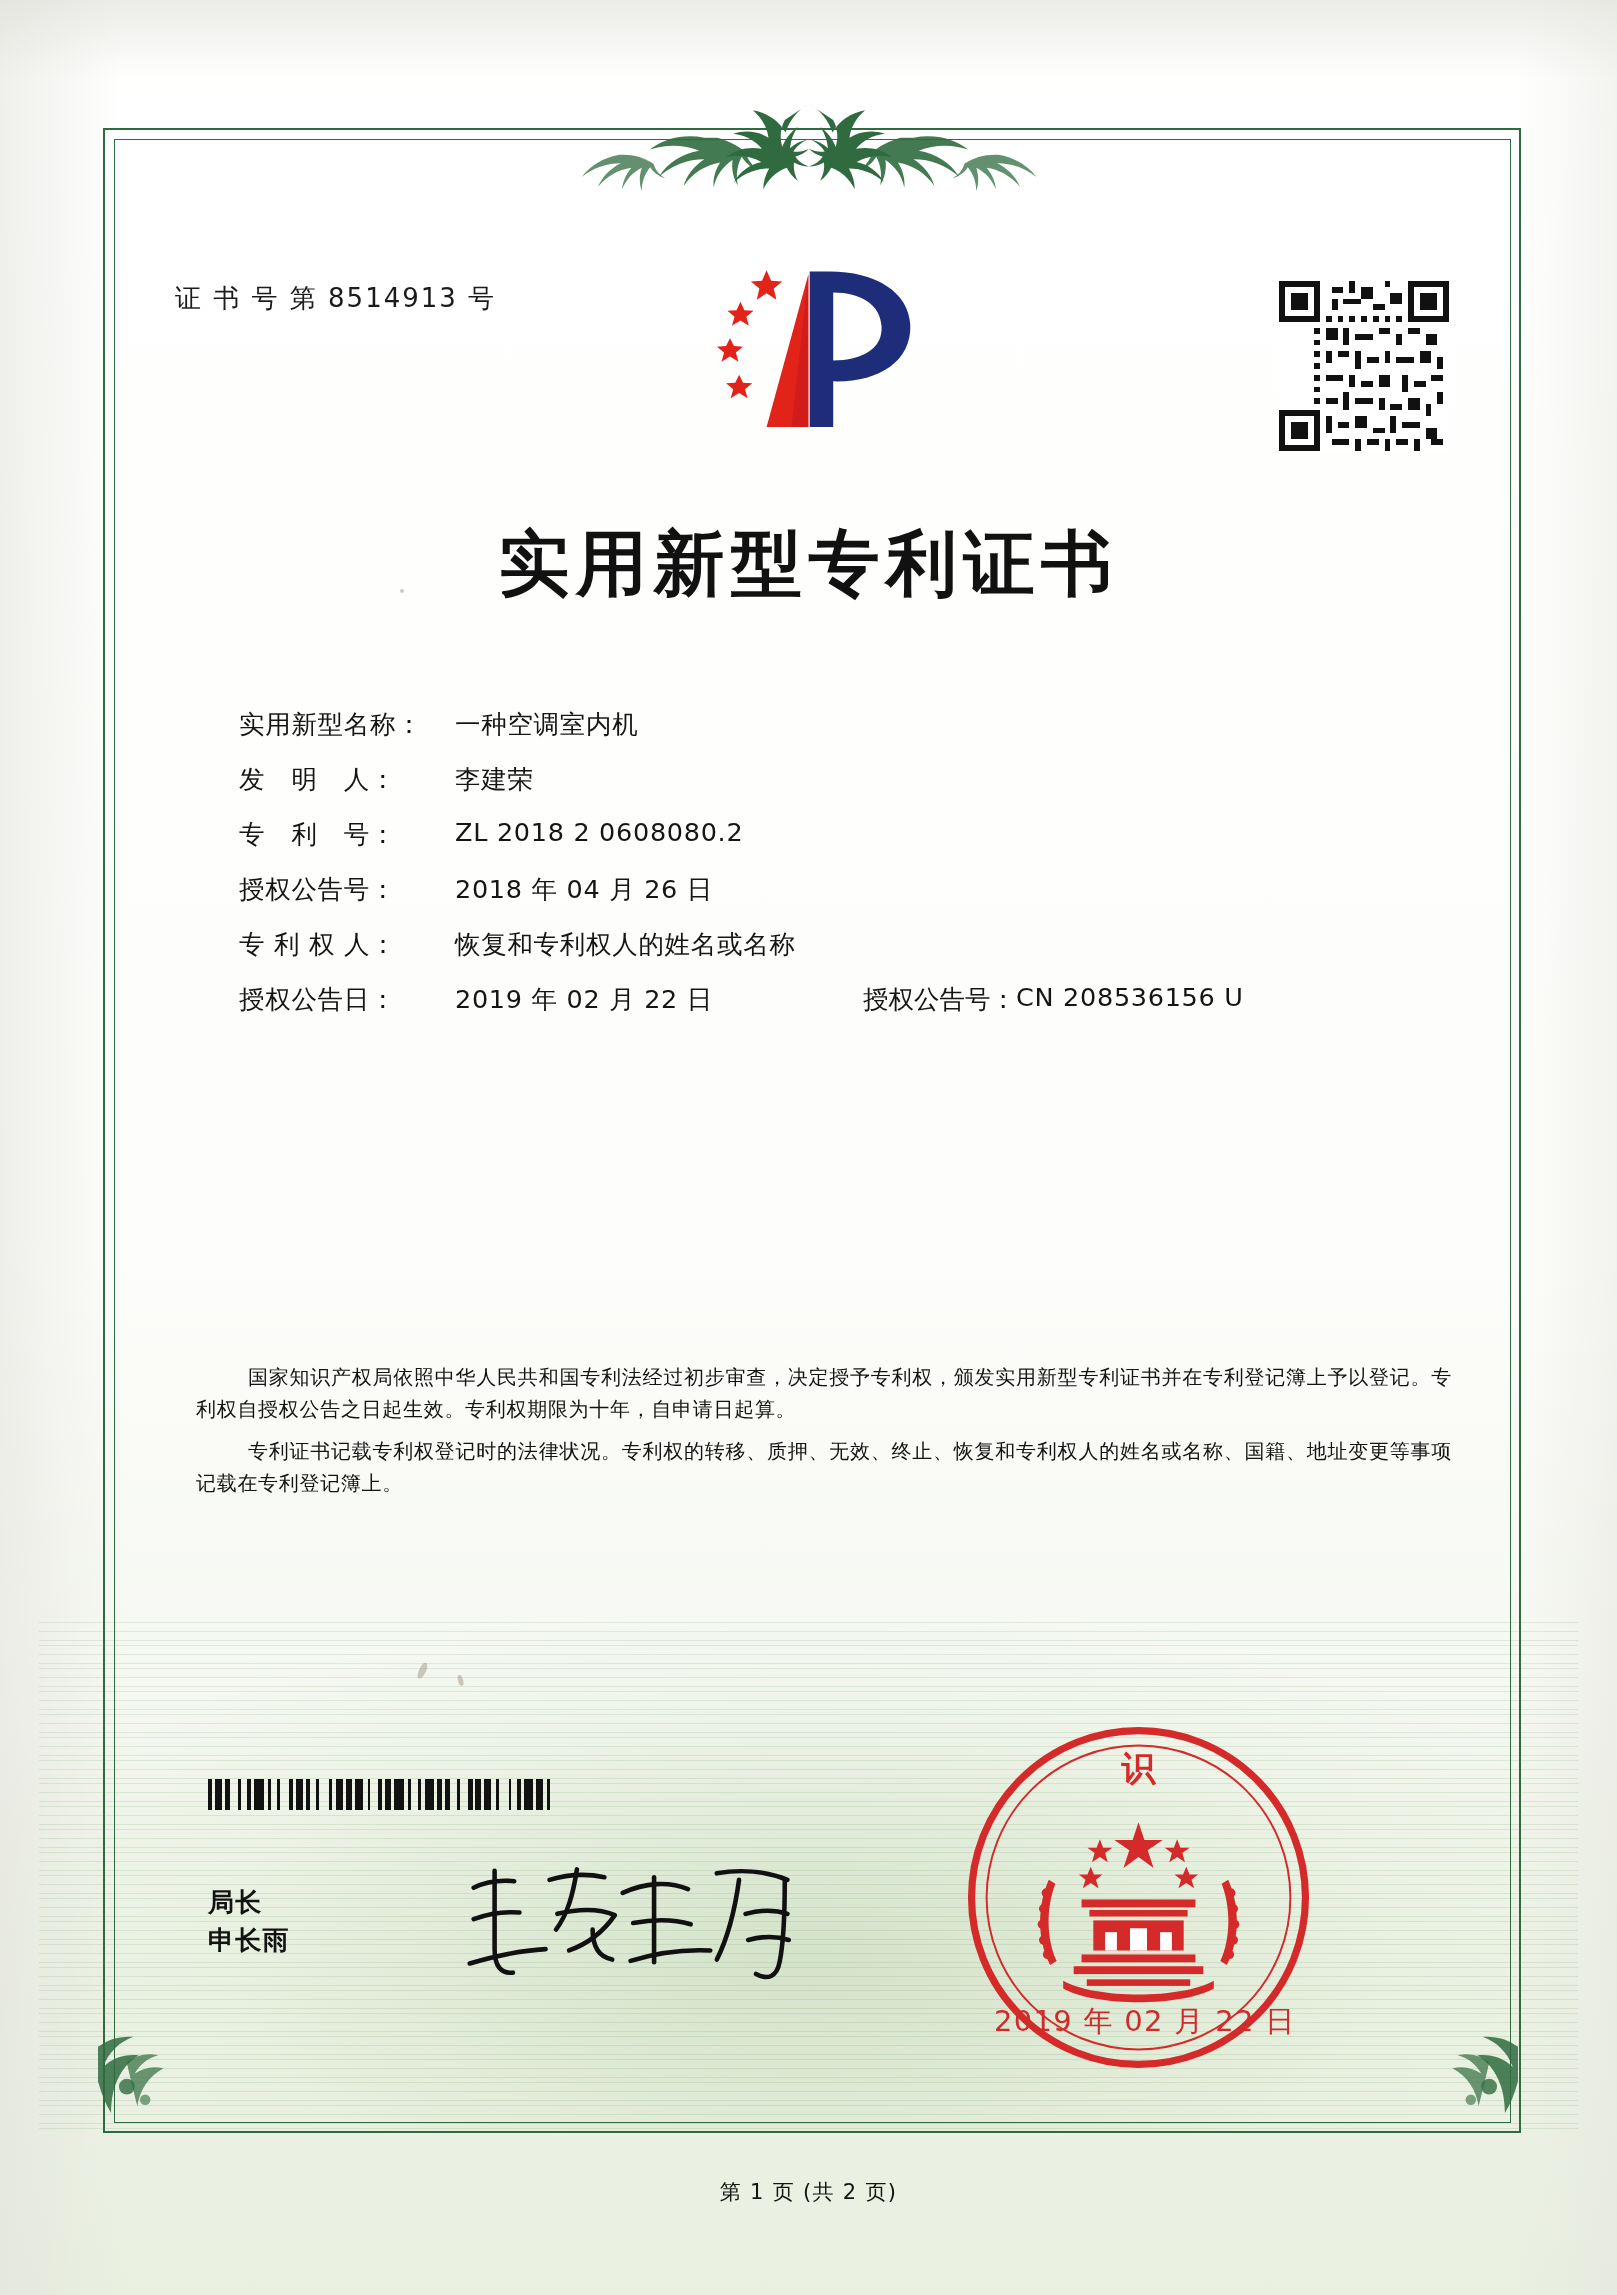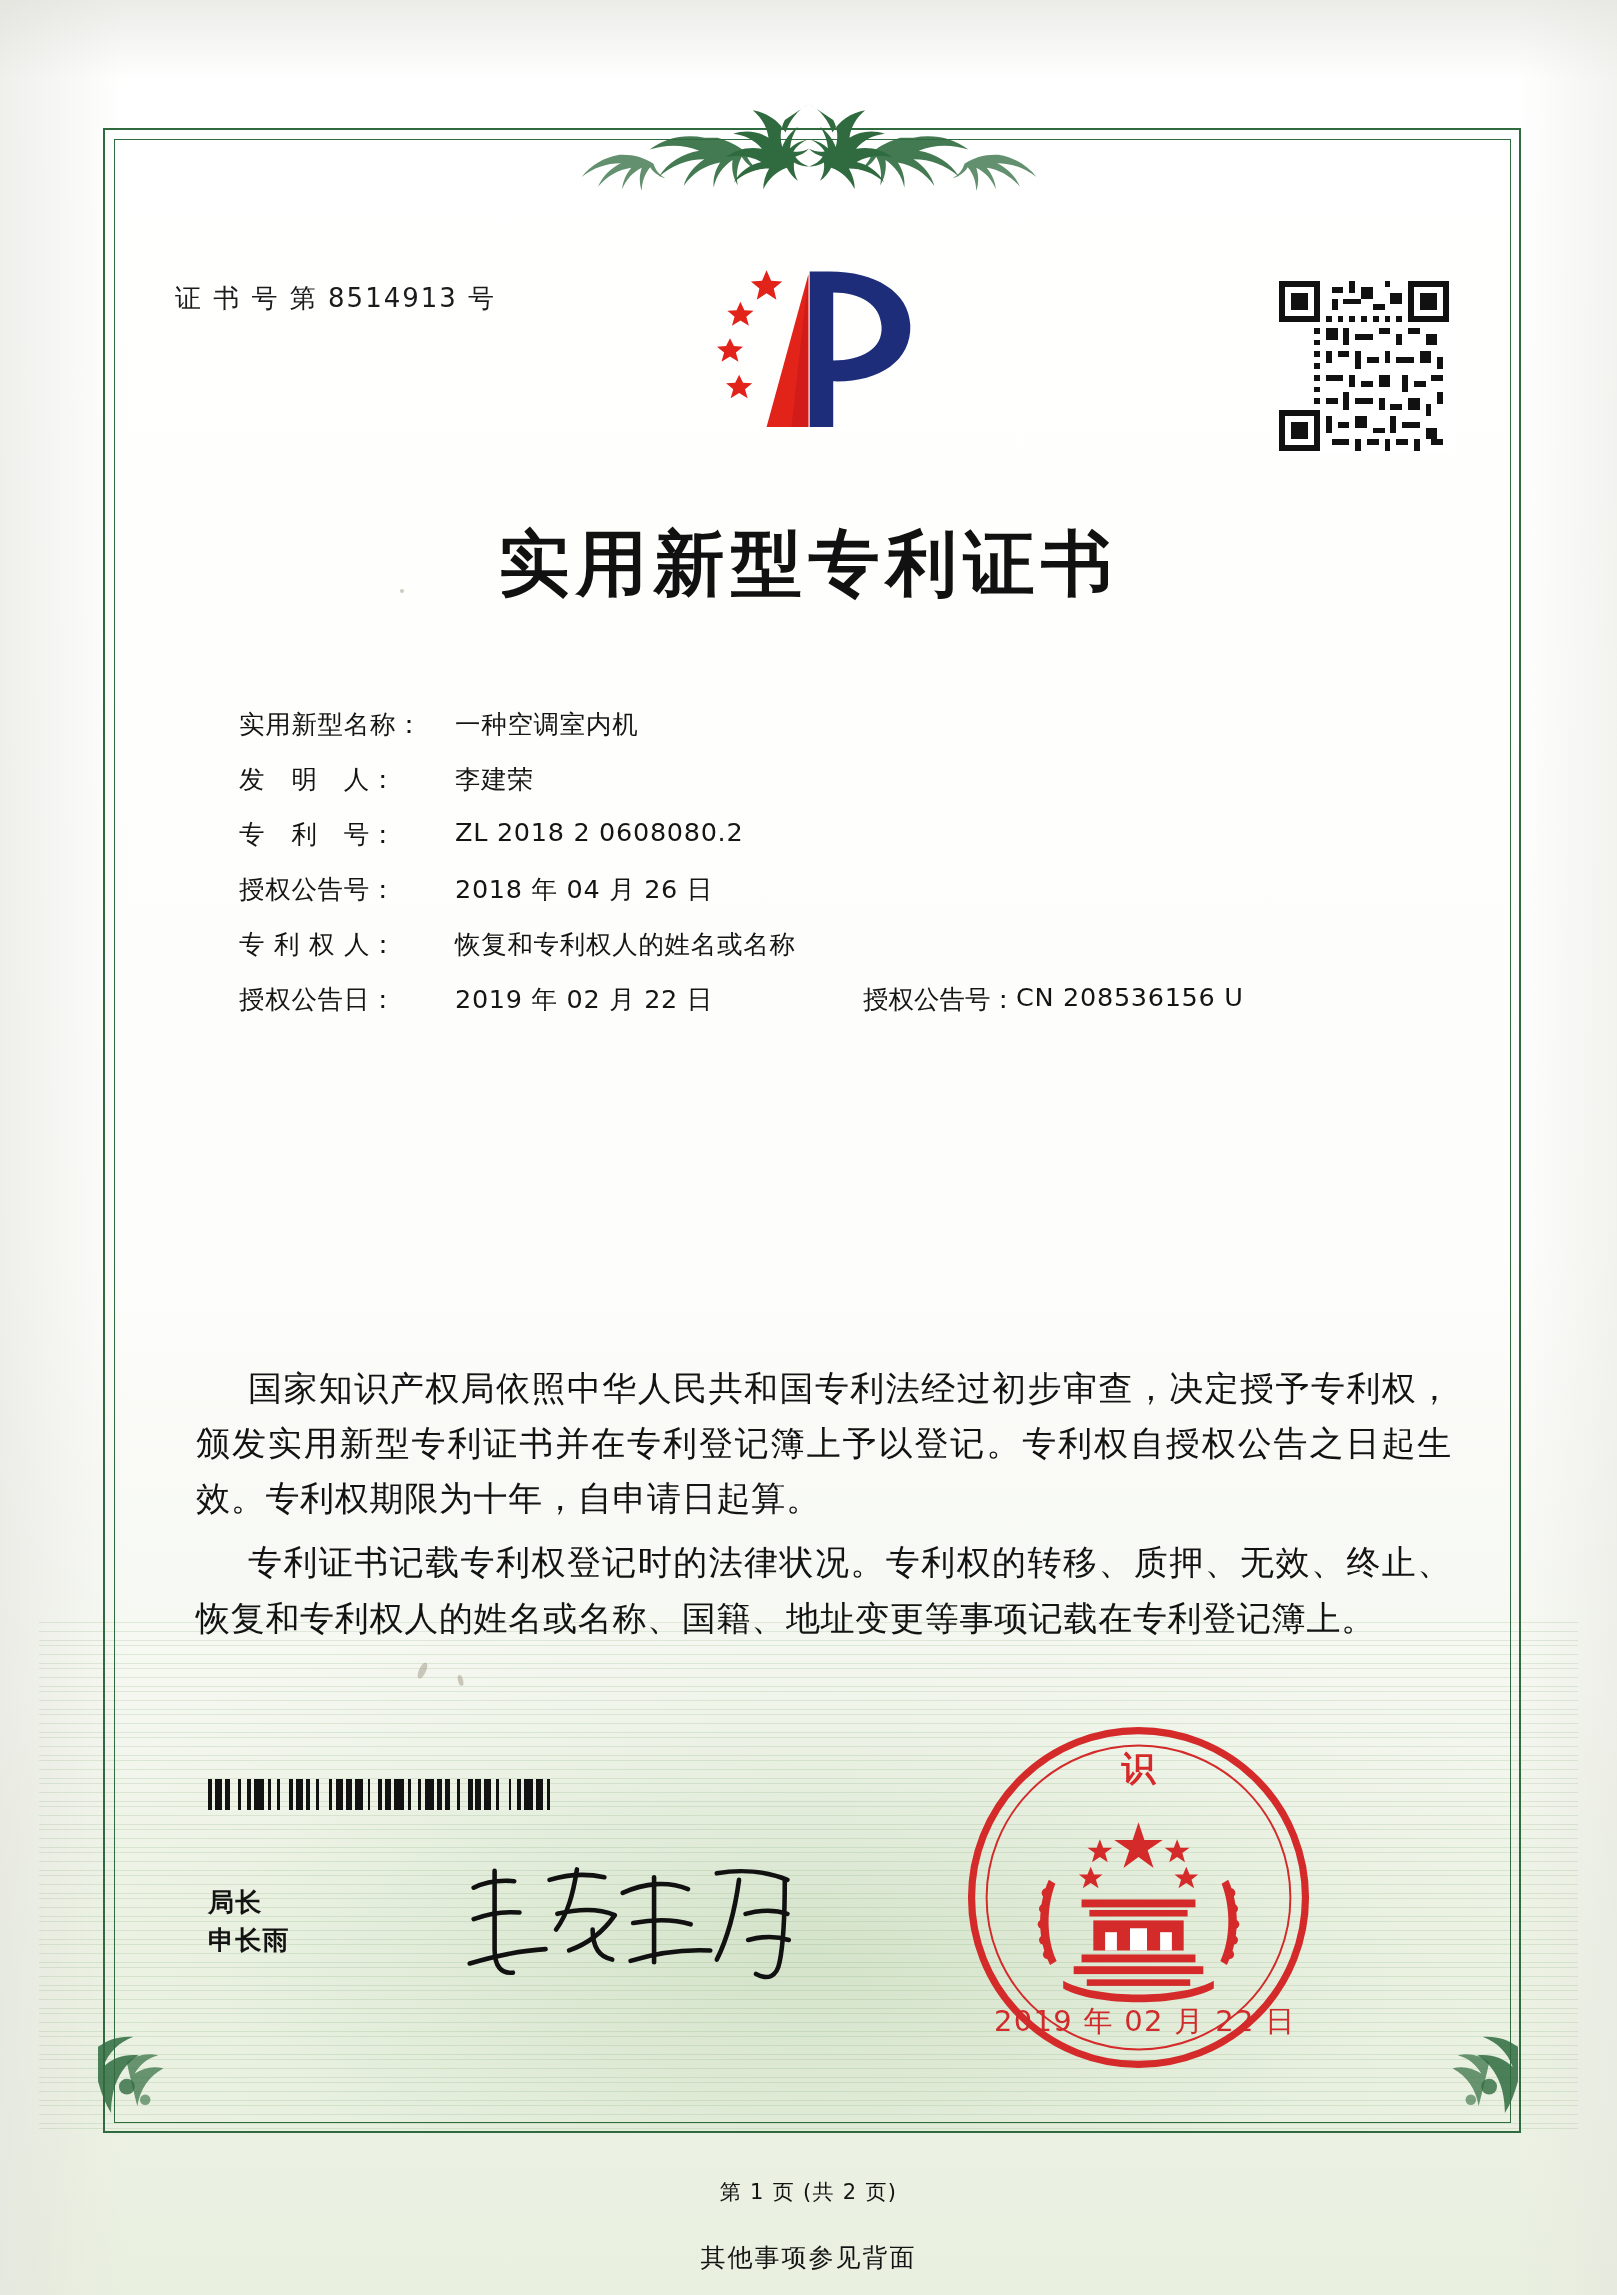--- a/index.html
+++ b/index.html
@@ -170,21 +170,21 @@
   .field-row.wide-gap .field-value2 {
     margin-left: 150px;
   }
 
   
   .paragraphs {
     position: absolute;
     left: 196px;
     top: 1361px;
     width: 1256px;
-    font-size: 34px;
+    font-size: 20px;
     line-height: 1.62;
     color: #131313;
     font-family: "DejaVu Serif", "Liberation Serif", serif;
   }
   .paragraphs p {
     margin: 0 0 9.2px 0;
     text-indent: 52px;
     text-align: justify;
     letter-spacing: 0.7px;
   }
@@ -613,19 +613,18 @@
         <circle cx="404" cy="352" r="7"></circle>
       </g>
 
       <path d="M150 392 C200 420 330 420 380 392 L380 404 C330 432 200 432 150 404 Z"></path>
     </g>
   </svg>
 
   <div class="seal-date">2019 年 02 月 22 日</div>
 
   <div class="page-num">第 1 页 (共 2 页)</div>
-  <div class="footnote">其他事项参见背面</div>
 
   <div class="speck" style="left:419px; top:1662px; width:6.5px; height:17px; transform:rotate(25deg);"></div>
   <div class="speck" style="left:458px; top:1675px; width:4.6px; height:10.5px; transform:rotate(-15deg);"></div>
   <div class="speck" style="left:400px; top:589px; width:3.9px; height:3.9px;"></div>
 </div>
 
 
 </body></html>

